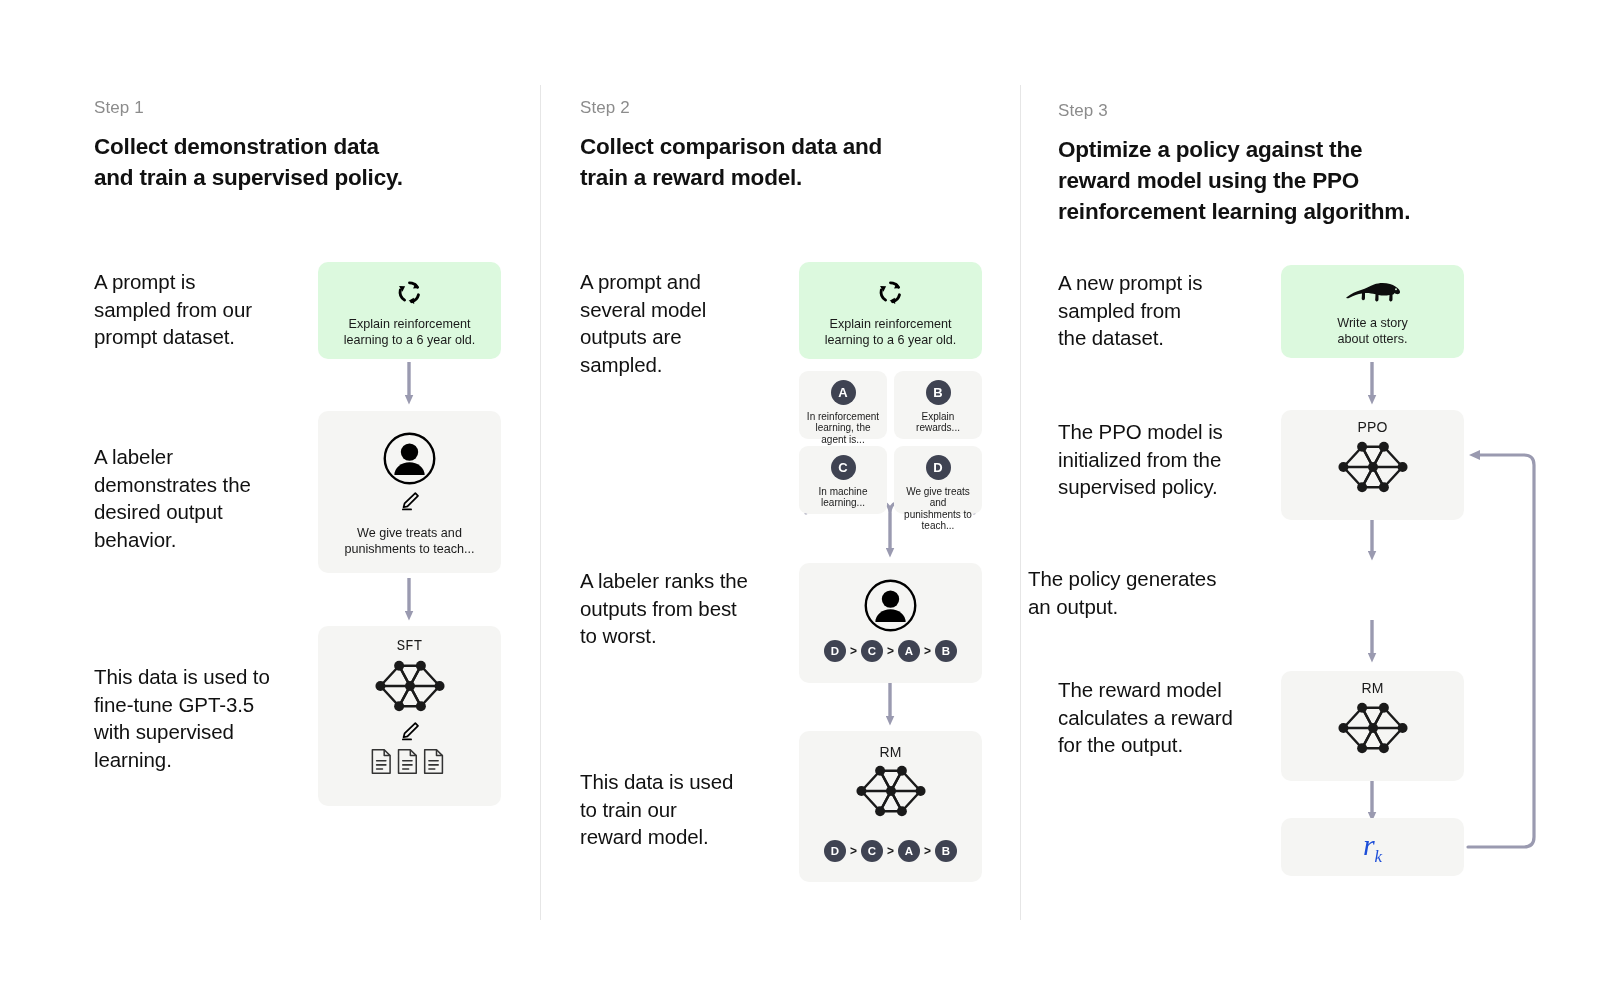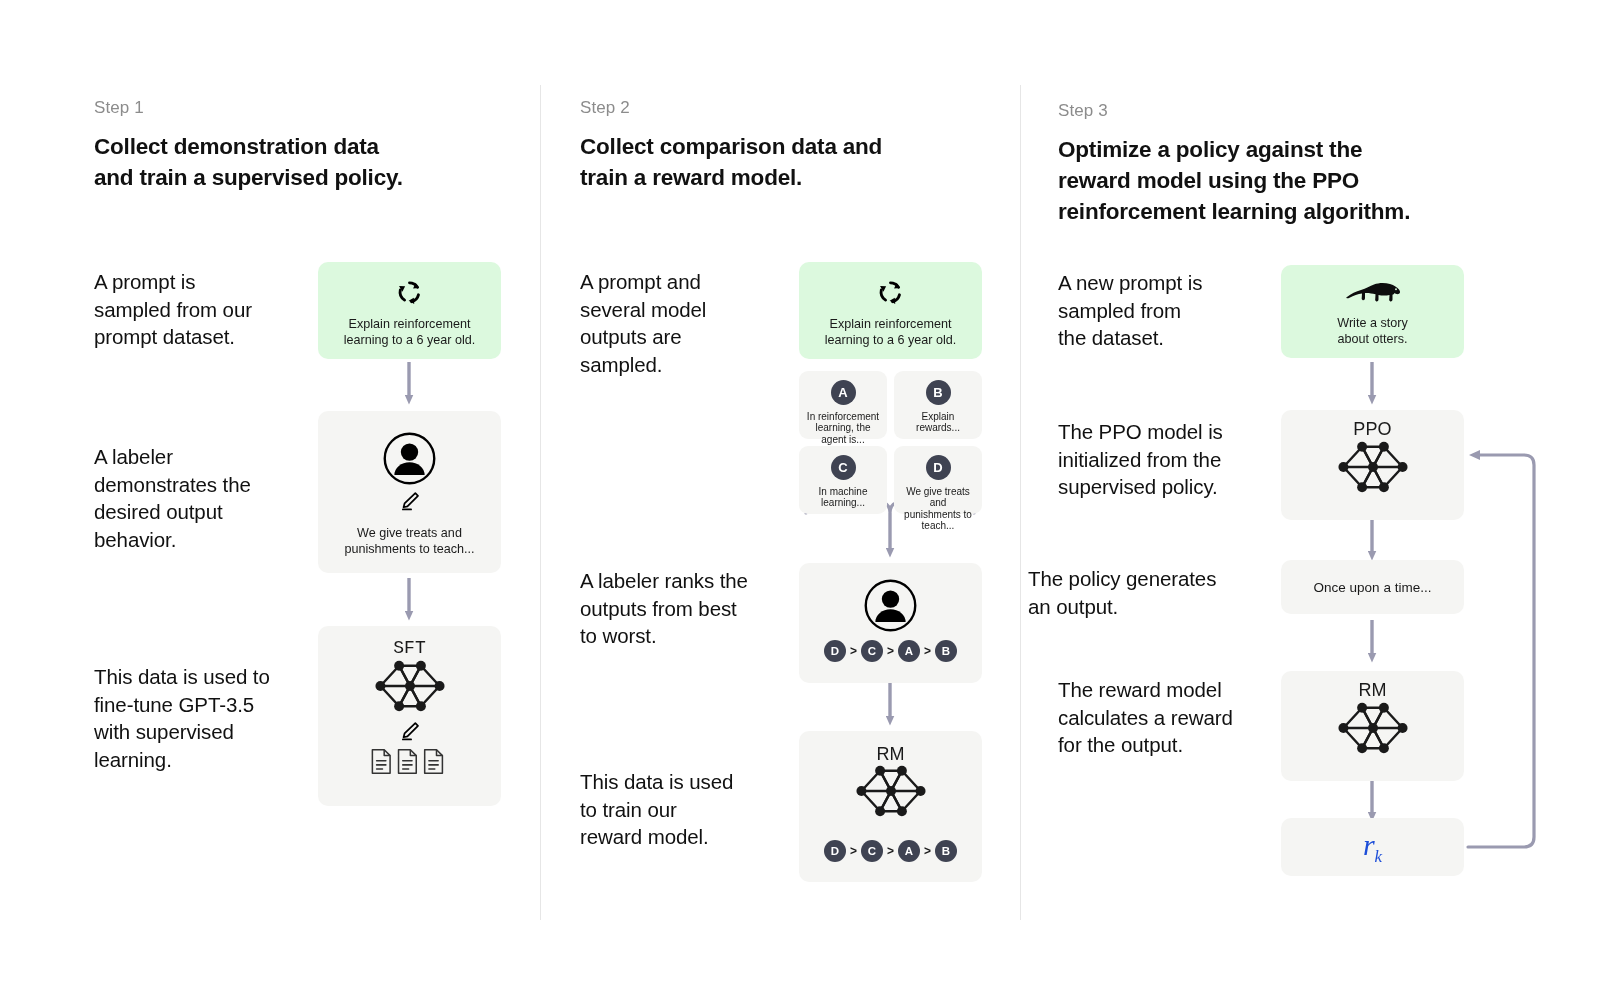--- a/index.html
+++ b/index.html
@@ -87,21 +87,21 @@
   .box.gray  { background: #f5f5f3; }
 
   .box-caption {
     font-size: 12.6px;
     line-height: 16px;
     text-align: center;
     color: #1a1a1a;
     white-space: pre-line;
   }
   .box-head {
-    font-size: 18px;
+    font-size: 14px;
     text-align: center;
     color: #1a1a1a;
     letter-spacing: 0.1px;
   }
 
   .centerstack {
     position: absolute;
     left: 0;
     right: 0;
     display: flex;
@@ -522,24 +522,20 @@
             <circle cx="50" cy="36" r="6.4"></circle>
             <circle cx="64" cy="10" r="6.4"></circle>
             <circle cx="64" cy="62" r="6.4"></circle>
             <circle cx="88" cy="36" r="6.4"></circle>
           </g>
         </svg>
       </span>
     </div>
   </div>
 
-  <div class="box gray" style="left:1281px; top:560px; width:183px; height:54px;
-                               display:flex; align-items:center; justify-content:center;">
-    <div style="font-size:13.5px; color:#1a1a1a; text-align:center;">Once upon a time...</div>
-  </div>
 
   <div class="box gray" style="left:1281px; top:671px; width:183px; height:110px;">
     <div class="box-head" style="position:absolute; left:0; right:0; top:9px;">RM</div>
     <div class="centerstack" style="top:29px;">
       <span>
         <svg width="78" height="56" viewBox="0 0 100 72" xmlns="http://www.w3.org/2000/svg">
           <g stroke="#1a1a1a" stroke-width="3.2" stroke-linecap="round">
             <line x1="12" y1="36" x2="36" y2="10"></line>
             <line x1="12" y1="36" x2="36" y2="62"></line>
             <line x1="12" y1="36" x2="50" y2="36"></line>

